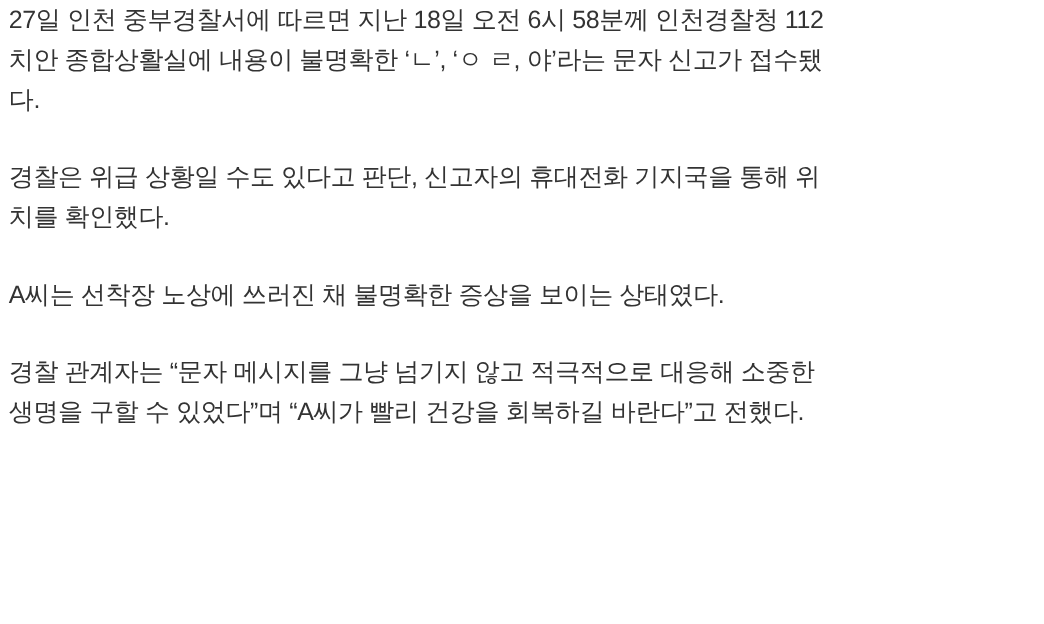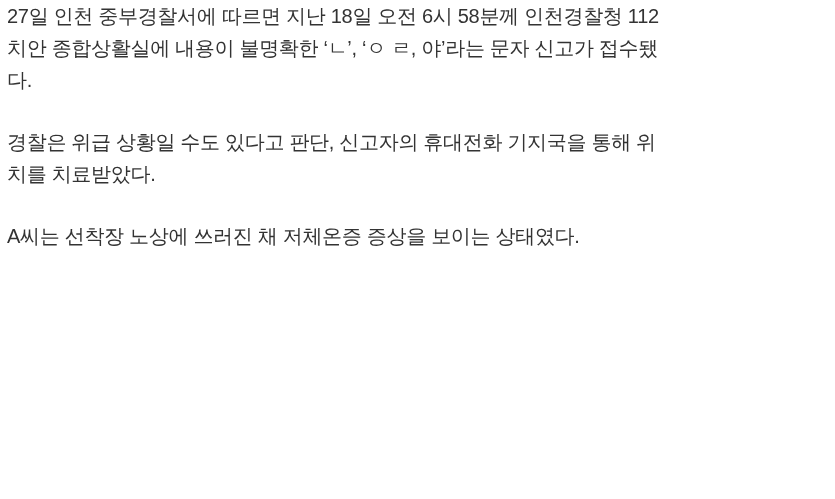--- a/index.html
+++ b/index.html
@@ -29,15 +29,16 @@
   }
   .article-body p:last-child {
     margin-bottom: 0;
   }
 </style>
 </head>
 <body>
 
 <div class="article-body">
   <p>27일 인천 중부경찰서에 따르면 지난 18일 오전 6시 58분께 인천경찰청 112 치안 종합상활실에 내용이 불명확한 ‘ㄴ’, ‘ㅇ ㄹ, 야’라는 문자 신고가 접수됐다.</p>
-  <p>경찰은 위급 상황일 수도 있다고 판단, 신고자의 휴대전화 기지국을 통해 위치를 치료받았다.</p>
-  <p>A씨는 선착장 노상에 쓰러진 채 저체온증 증상을 보이는 상태였다.</p>
+  <p>경찰은 위급 상황일 수도 있다고 판단, 신고자의 휴대전화 기지국을 통해 위치를 확인했다.</p>
+  <p>A씨는 선착장 노상에 쓰러진 채 불명확한 증상을 보이는 상태였다.</p>
+  <p>경찰 관계자는 “문자 메시지를 그냥 넘기지 않고 적극적으로 대응해 소중한 생명을 구할 수 있었다”며 “A씨가 빨리 건강을 회복하길 바란다”고 전했다.</p>
 </div>
 
 </body></html>

